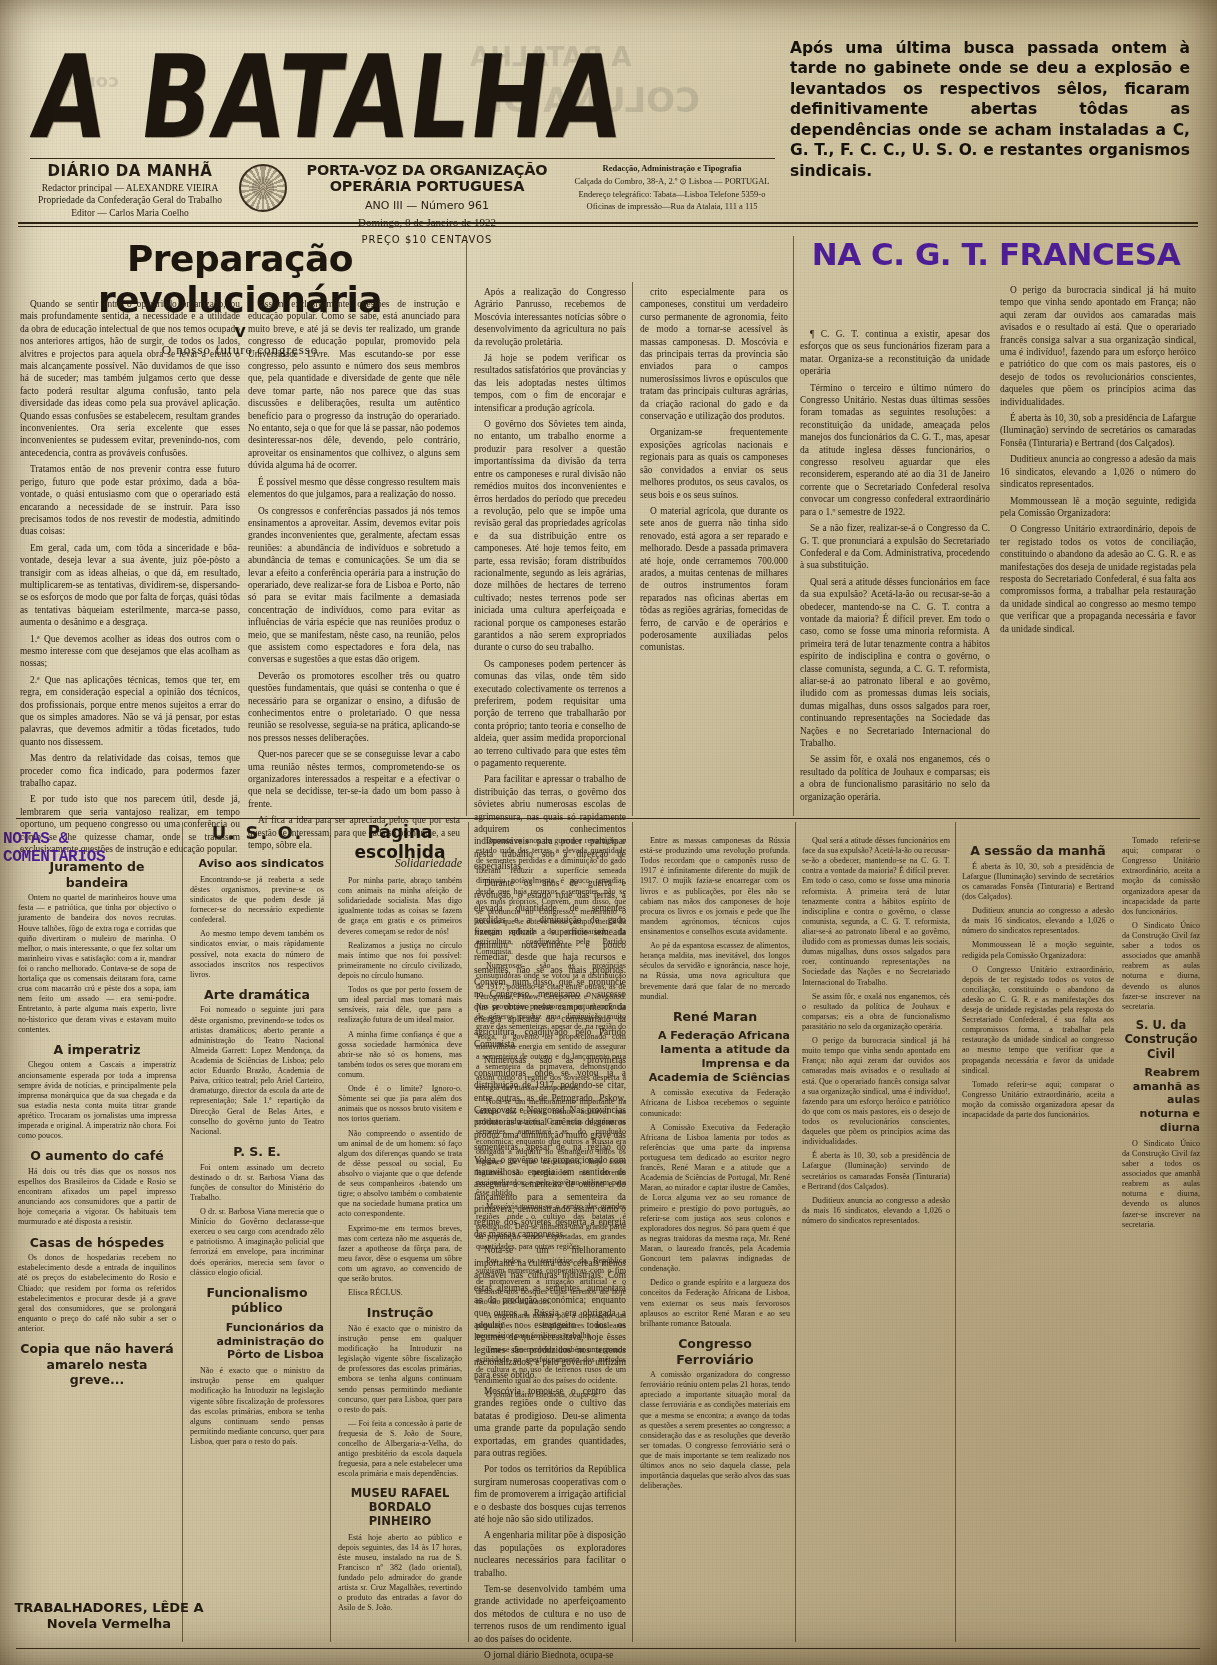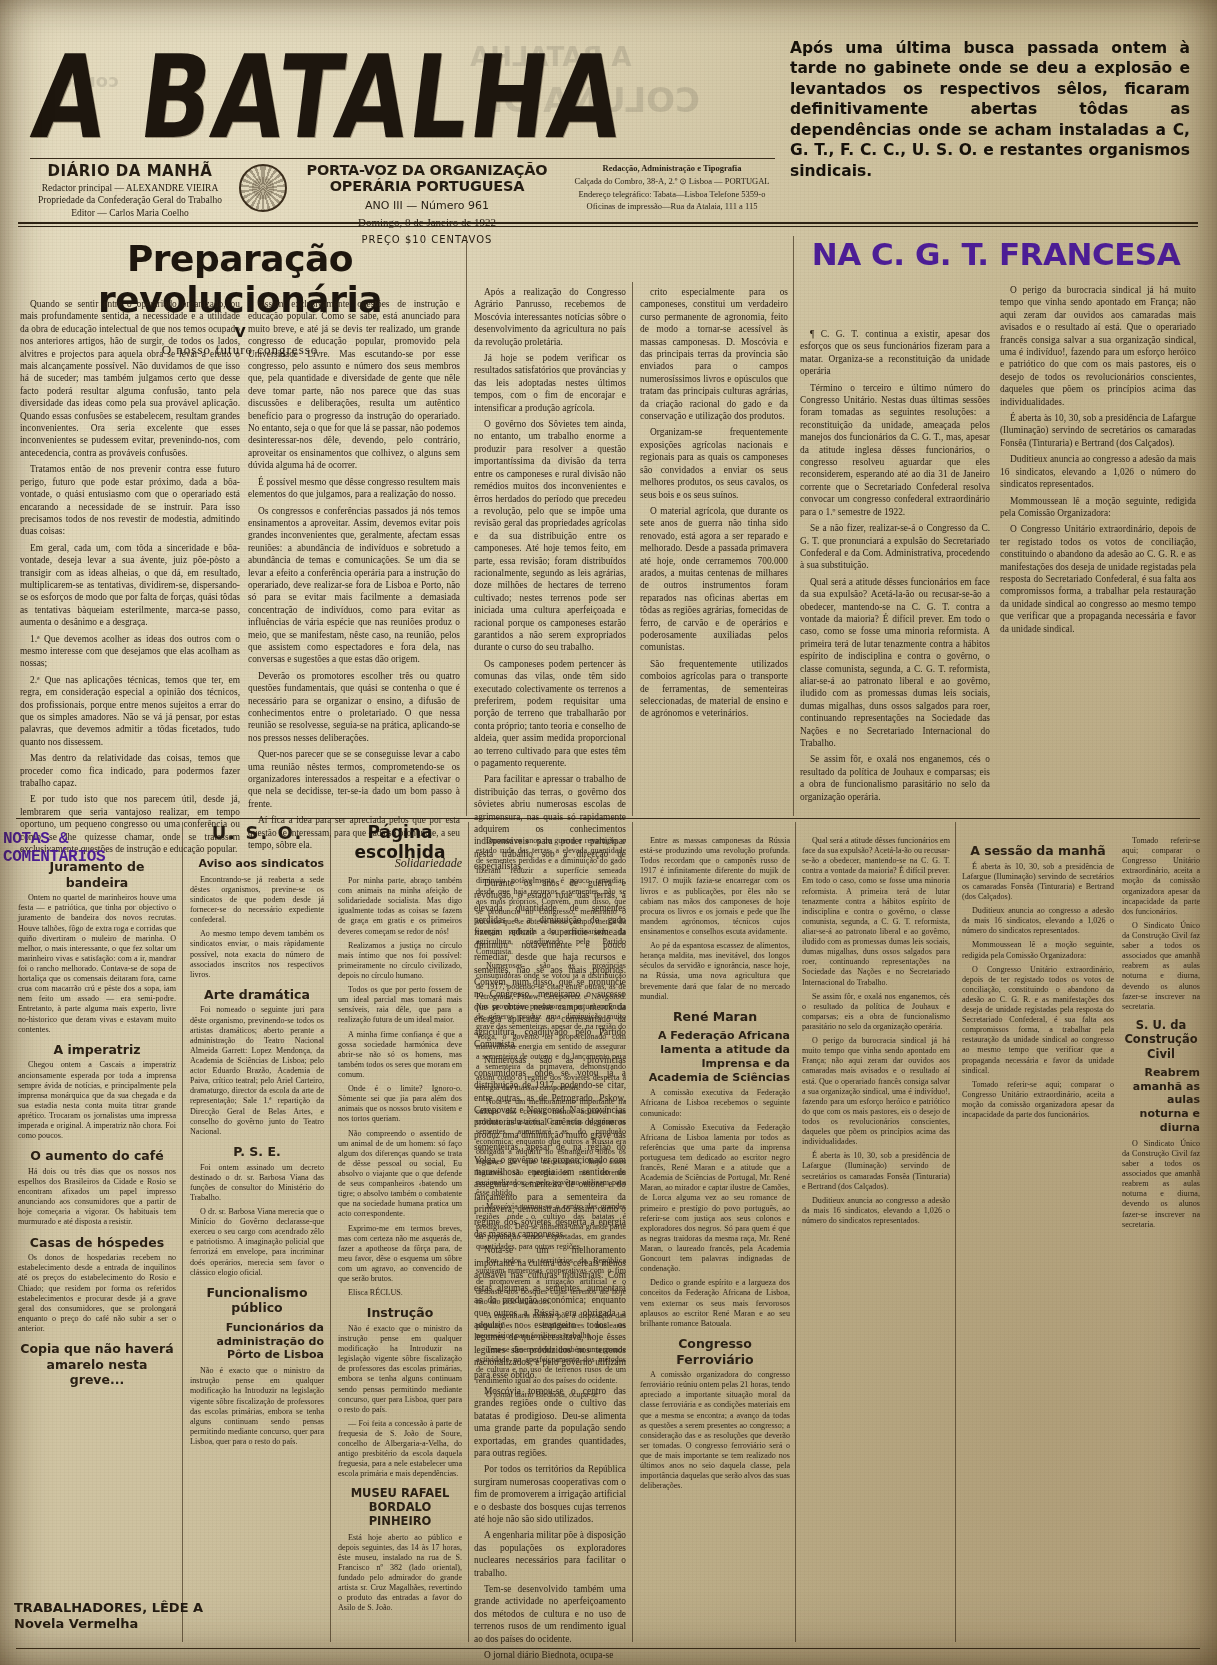--- a/index.html
+++ b/index.html
@@ -125,21 +125,21 @@
   }
   .pagina-h{
     position:absolute;left:335px;top:822px;width:130px;text-align:center;
     font-family:"DejaVu Sans",sans-serif;font-weight:bold;font-size:17px;color:#1d160e;
   }
   .sub-center{
     font-family:"DejaVu Sans",sans-serif;font-weight:bold;font-size:11px;text-align:right;margin:5px 0 4px;
   }
   .italic-c{font-style:italic;text-align:right;font-size:12px;margin:4px 0 5px;}
   .footer-left{
-    position:absolute;left:14px;top:1600px;width:190px;
+    position:absolute;left:14px;top:1600px;width:190px;text-align:center;
     font-family:"DejaVu Sans",sans-serif;font-weight:bold;font-size:13px;line-height:1.25;
   }
   .mini-h{
     font-family:"DejaVu Sans",sans-serif;font-weight:bold;font-size:11.5px;text-align:center;margin:6px 0 4px;
   }
   .mini-h-l{
     font-family:"DejaVu Sans",sans-serif;font-weight:bold;font-size:12.5px;margin:7px 0 3px;text-align:center;
   }
   .ghost{
     position:absolute;opacity:.10;color:#000;
@@ -243,21 +243,20 @@
       <p>Moscóvia tornou-se o centro das grandes regiões onde o cultivo das batatas é prodigioso. Deu-se alimenta uma grande parte da população sendo exportadas, em grandes quantidades, para outras regiões.</p>
       <p>Por todos os territórios da República surgiram numerosas cooperativas com o fim de promoverem a irrigação artificial e o desbaste dos bosques cujas terrenos até hoje não são sido utilizados.</p>
       <p>A engenharia militar põe à disposição das populações os exploradores nucleares necessários para facilitar o trabalho.</p>
       <p>Tem-se desenvolvido também uma grande actividade no aperfeiçoamento dos métodos de cultura e no uso de terrenos rusos de um rendimento igual ao dos países do ocidente.</p>
       <p>O jornal diário Biednota, ocupa-se</p>
     </div>
   <div class="col" id="c4" style="left:640px;top:286px;width:148px;height:525px;">
       <p>crito especialmente para os camponeses, constitui um verdadeiro curso permanente de agronomia, feito de modo a tornar-se acessível às massas camponesas. D. Moscóvia e das principais terras da província são enviados para o campos numerosíssimos livros e opúsculos que tratam das principais culturas agrárias, da criação racional do gado e da conservação e utilização dos produtos.</p>
       <p>Organizam-se frequentemente exposições agrícolas nacionais e regionais para as quais os camponeses são convidados a enviar os seus melhores produtos, os seus cavalos, os seus bois e os seus suínos.</p>
       <p>O material agrícola, que durante os sete anos de guerra não tinha sido renovado, está agora a ser reparado e melhorado. Desde a passada primavera até hoje, onde cerramemos 700.000 arados, a muitas centenas de milhares de outros instrumentos foram reparados nas oficinas abertas em tôdas as regiões agrárias, fornecidas de ferro, de carvão e de operários e poderosamente auxiliadas pelos comunistas.</p>
-      <p>São frequentemente utilizados comboios agrícolas para o transporte de ferramentas, de sementeiras seleccionadas, de material de ensino e de agrónomos e veterinários.</p>
     </div>
   <div class="col" id="c5" style="left:800px;top:284px;width:190px;height:528px;margin-top:44px;">
       <p>¶ C. G. T. continua a existir, apesar dos esforços que os seus funcionários fizeram para a matar. Organiza-se a reconstituição da unidade operária</p>
       <p>Término o terceiro e último número do Congresso Unitário. Nestas duas últimas sessões foram tomadas as seguintes resoluções: a reconstituição da unidade, ameaçada pelos manejos dos funcionários da C. G. T., mas, apesar da atitude inglesa dêsses funcionários, o congresso resolveu aguardar que eles reconsiderem, esperando até ao dia 31 de Janeiro corrente que o Secretariado Confederal resolva convocar um congresso confederal extraordinário para o 1.º semestre de 1922.</p>
       <p>Se a não fizer, realizar-se-á o Congresso da C. G. T. que pronunciará a expulsão do Secretariado Confederal e da Com. Administrativa, procedendo à sua substituição.</p>
       <p>Qual será a atitude dêsses funcionários em face da sua expulsão? Acetá-la-ão ou recusar-se-ão a obedecer, mantendo-se na C. G. T. contra a vontade da maioria? É difícil prever. Em todo o caso, como se fosse uma minoria reformista. A primeira terá de lutar tenazmente contra a hábitos espírito de indisciplina e contra o govêrno, o classe comunista, segunda, a C. G. T. reformista, aliar-se-á ao patronato liberal e ao govêrno, iludido com as promessas dumas leis sociais, dumas migalhas, duns ossos salgados para roer, continuando representações na Sociedade das Nações e no Secretariado Internacional do Trabalho.</p>
       <p>Se assim fôr, e oxalá nos enganemos, cés o resultado da política de Jouhaux e comparsas; eis a obra de funcionalismo parasitário no selo da organização operária.</p>
     </div>
   <div class="col" id="c6" style="left:1000px;top:284px;width:196px;height:528px;">
       <p>O perigo da burocracia sindical já há muito tempo que vinha sendo apontado em França; não aqui zeram dar ouvidos aos camaradas mais avisados e o resultado aí está. Que o operariado francês consiga salvar a sua organização sindical, uma é indivíduo!, fazendo para um esforço heróico e patriótico do que com os mais pastores, eis o desejo de todos os revolucionários conscientes, daqueles que põem os princípios acima das individualidades.</p>

